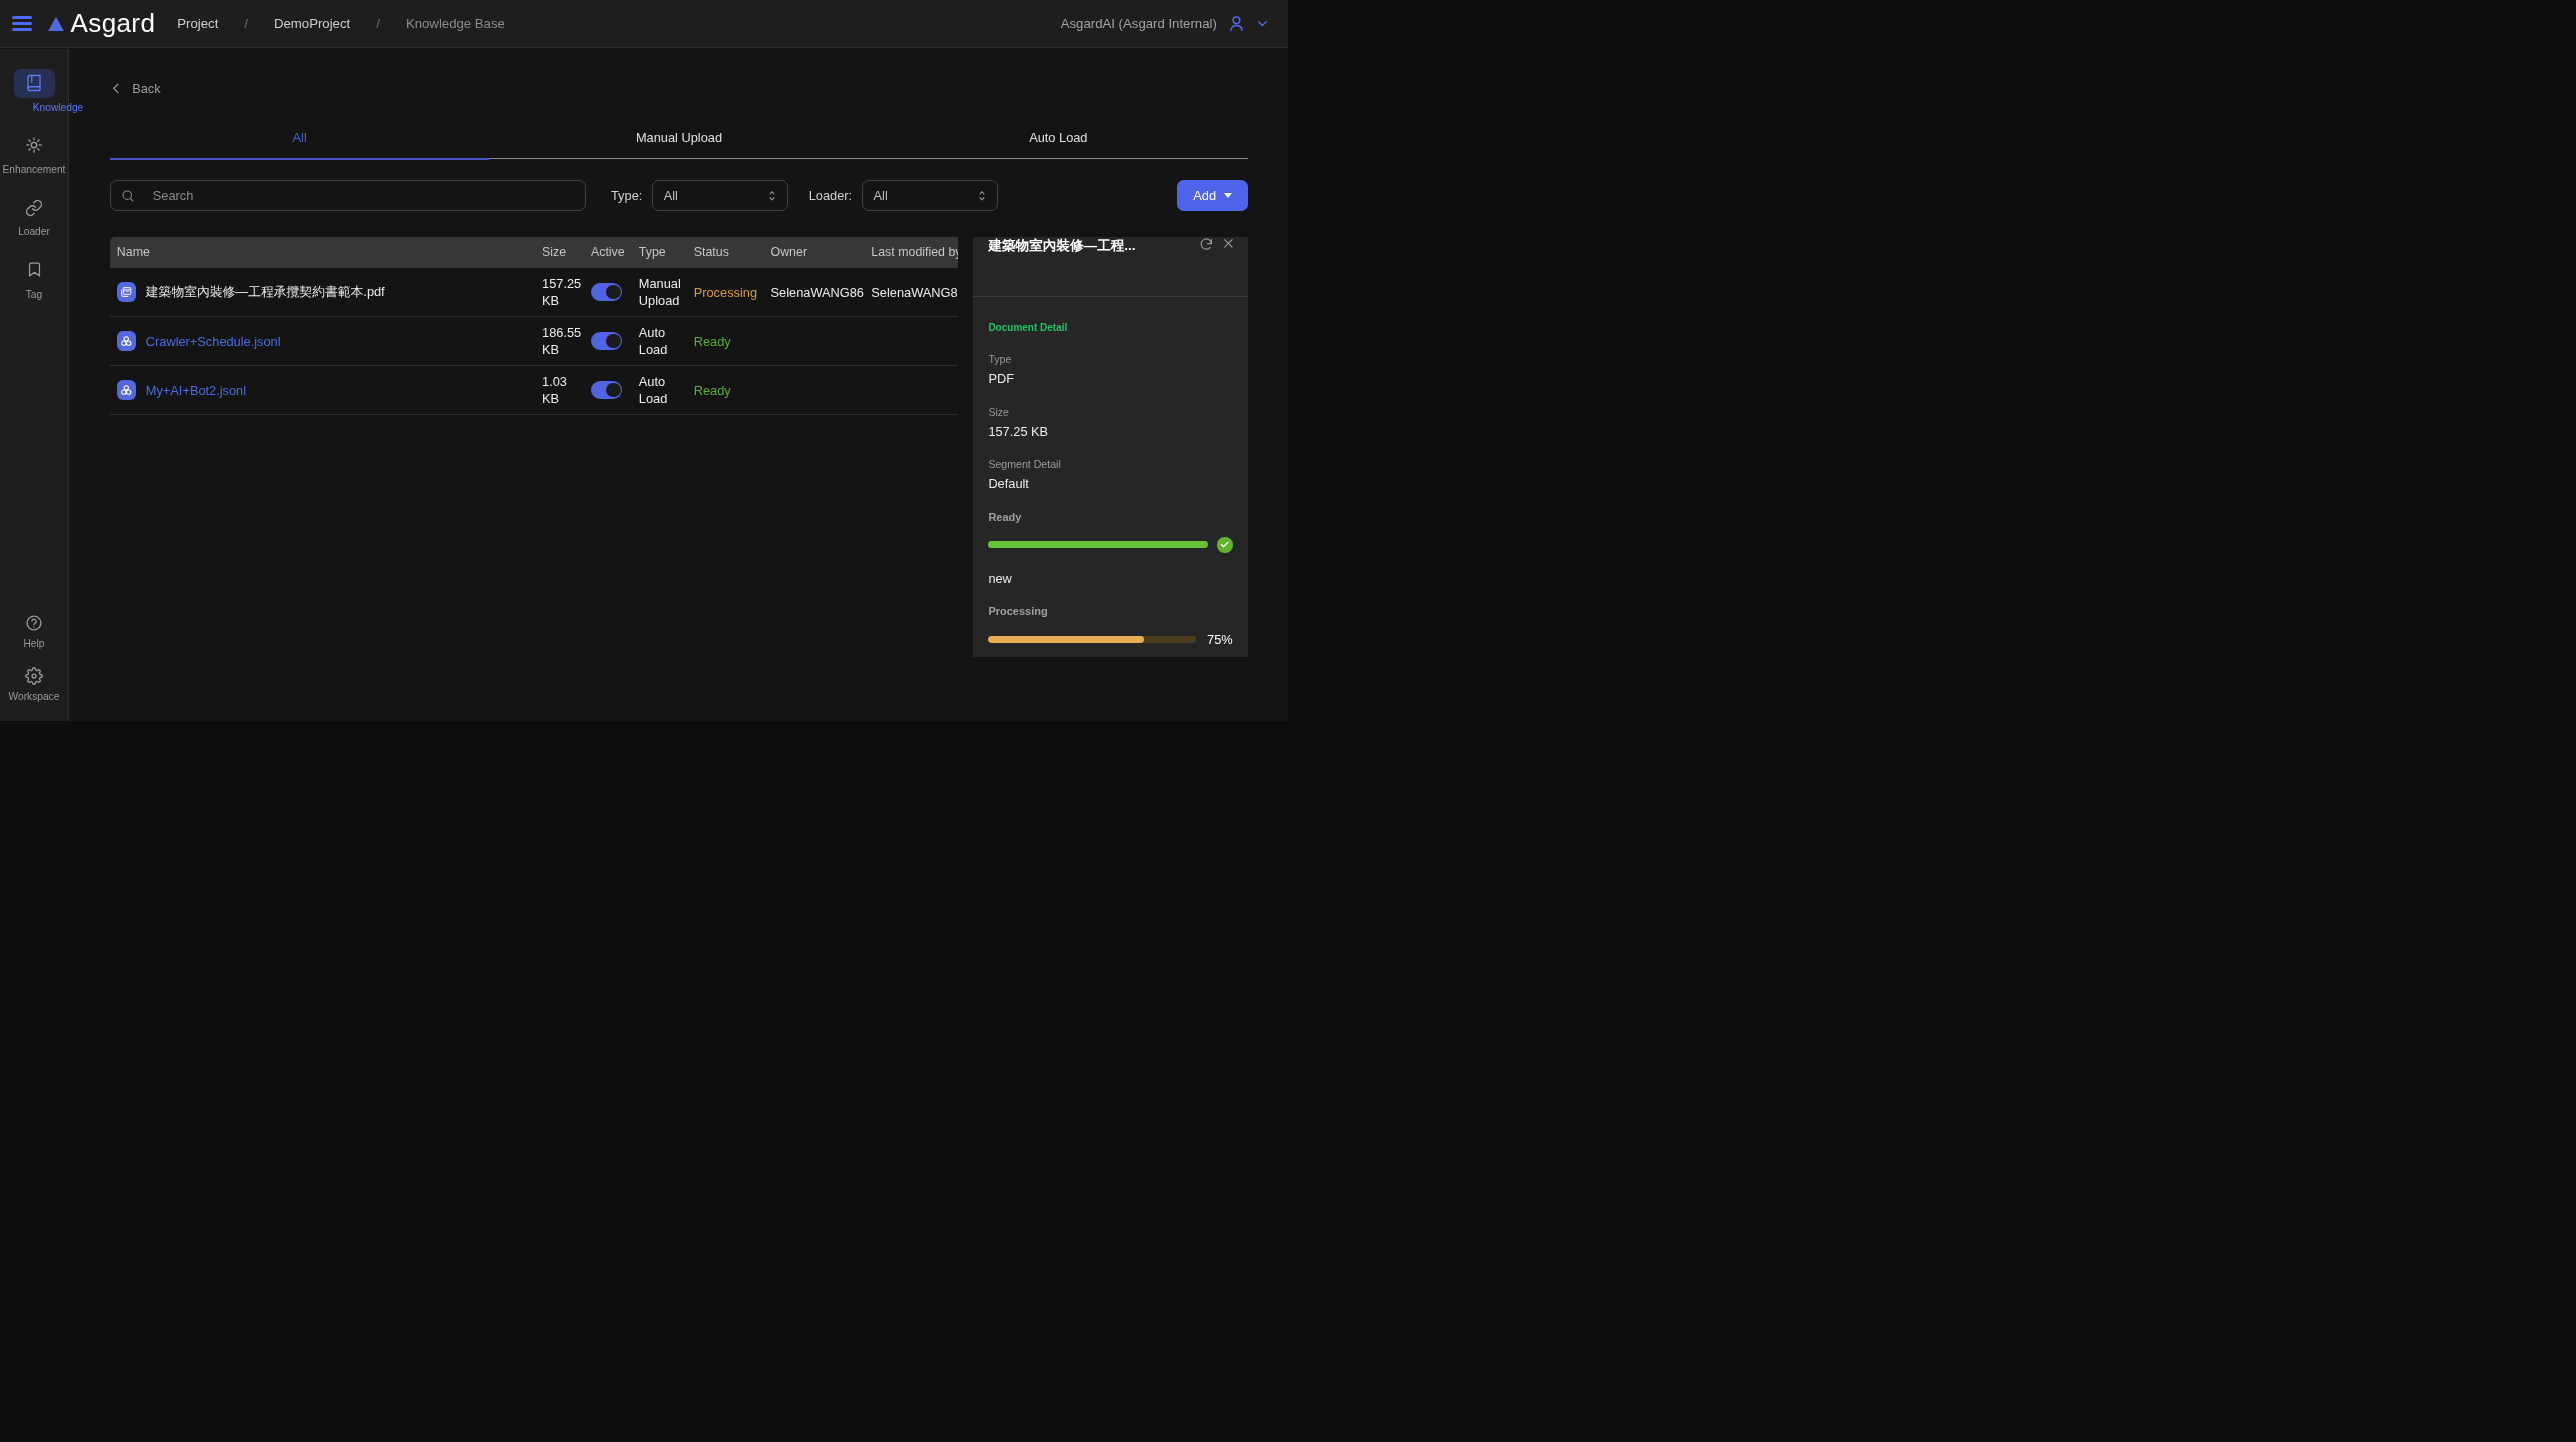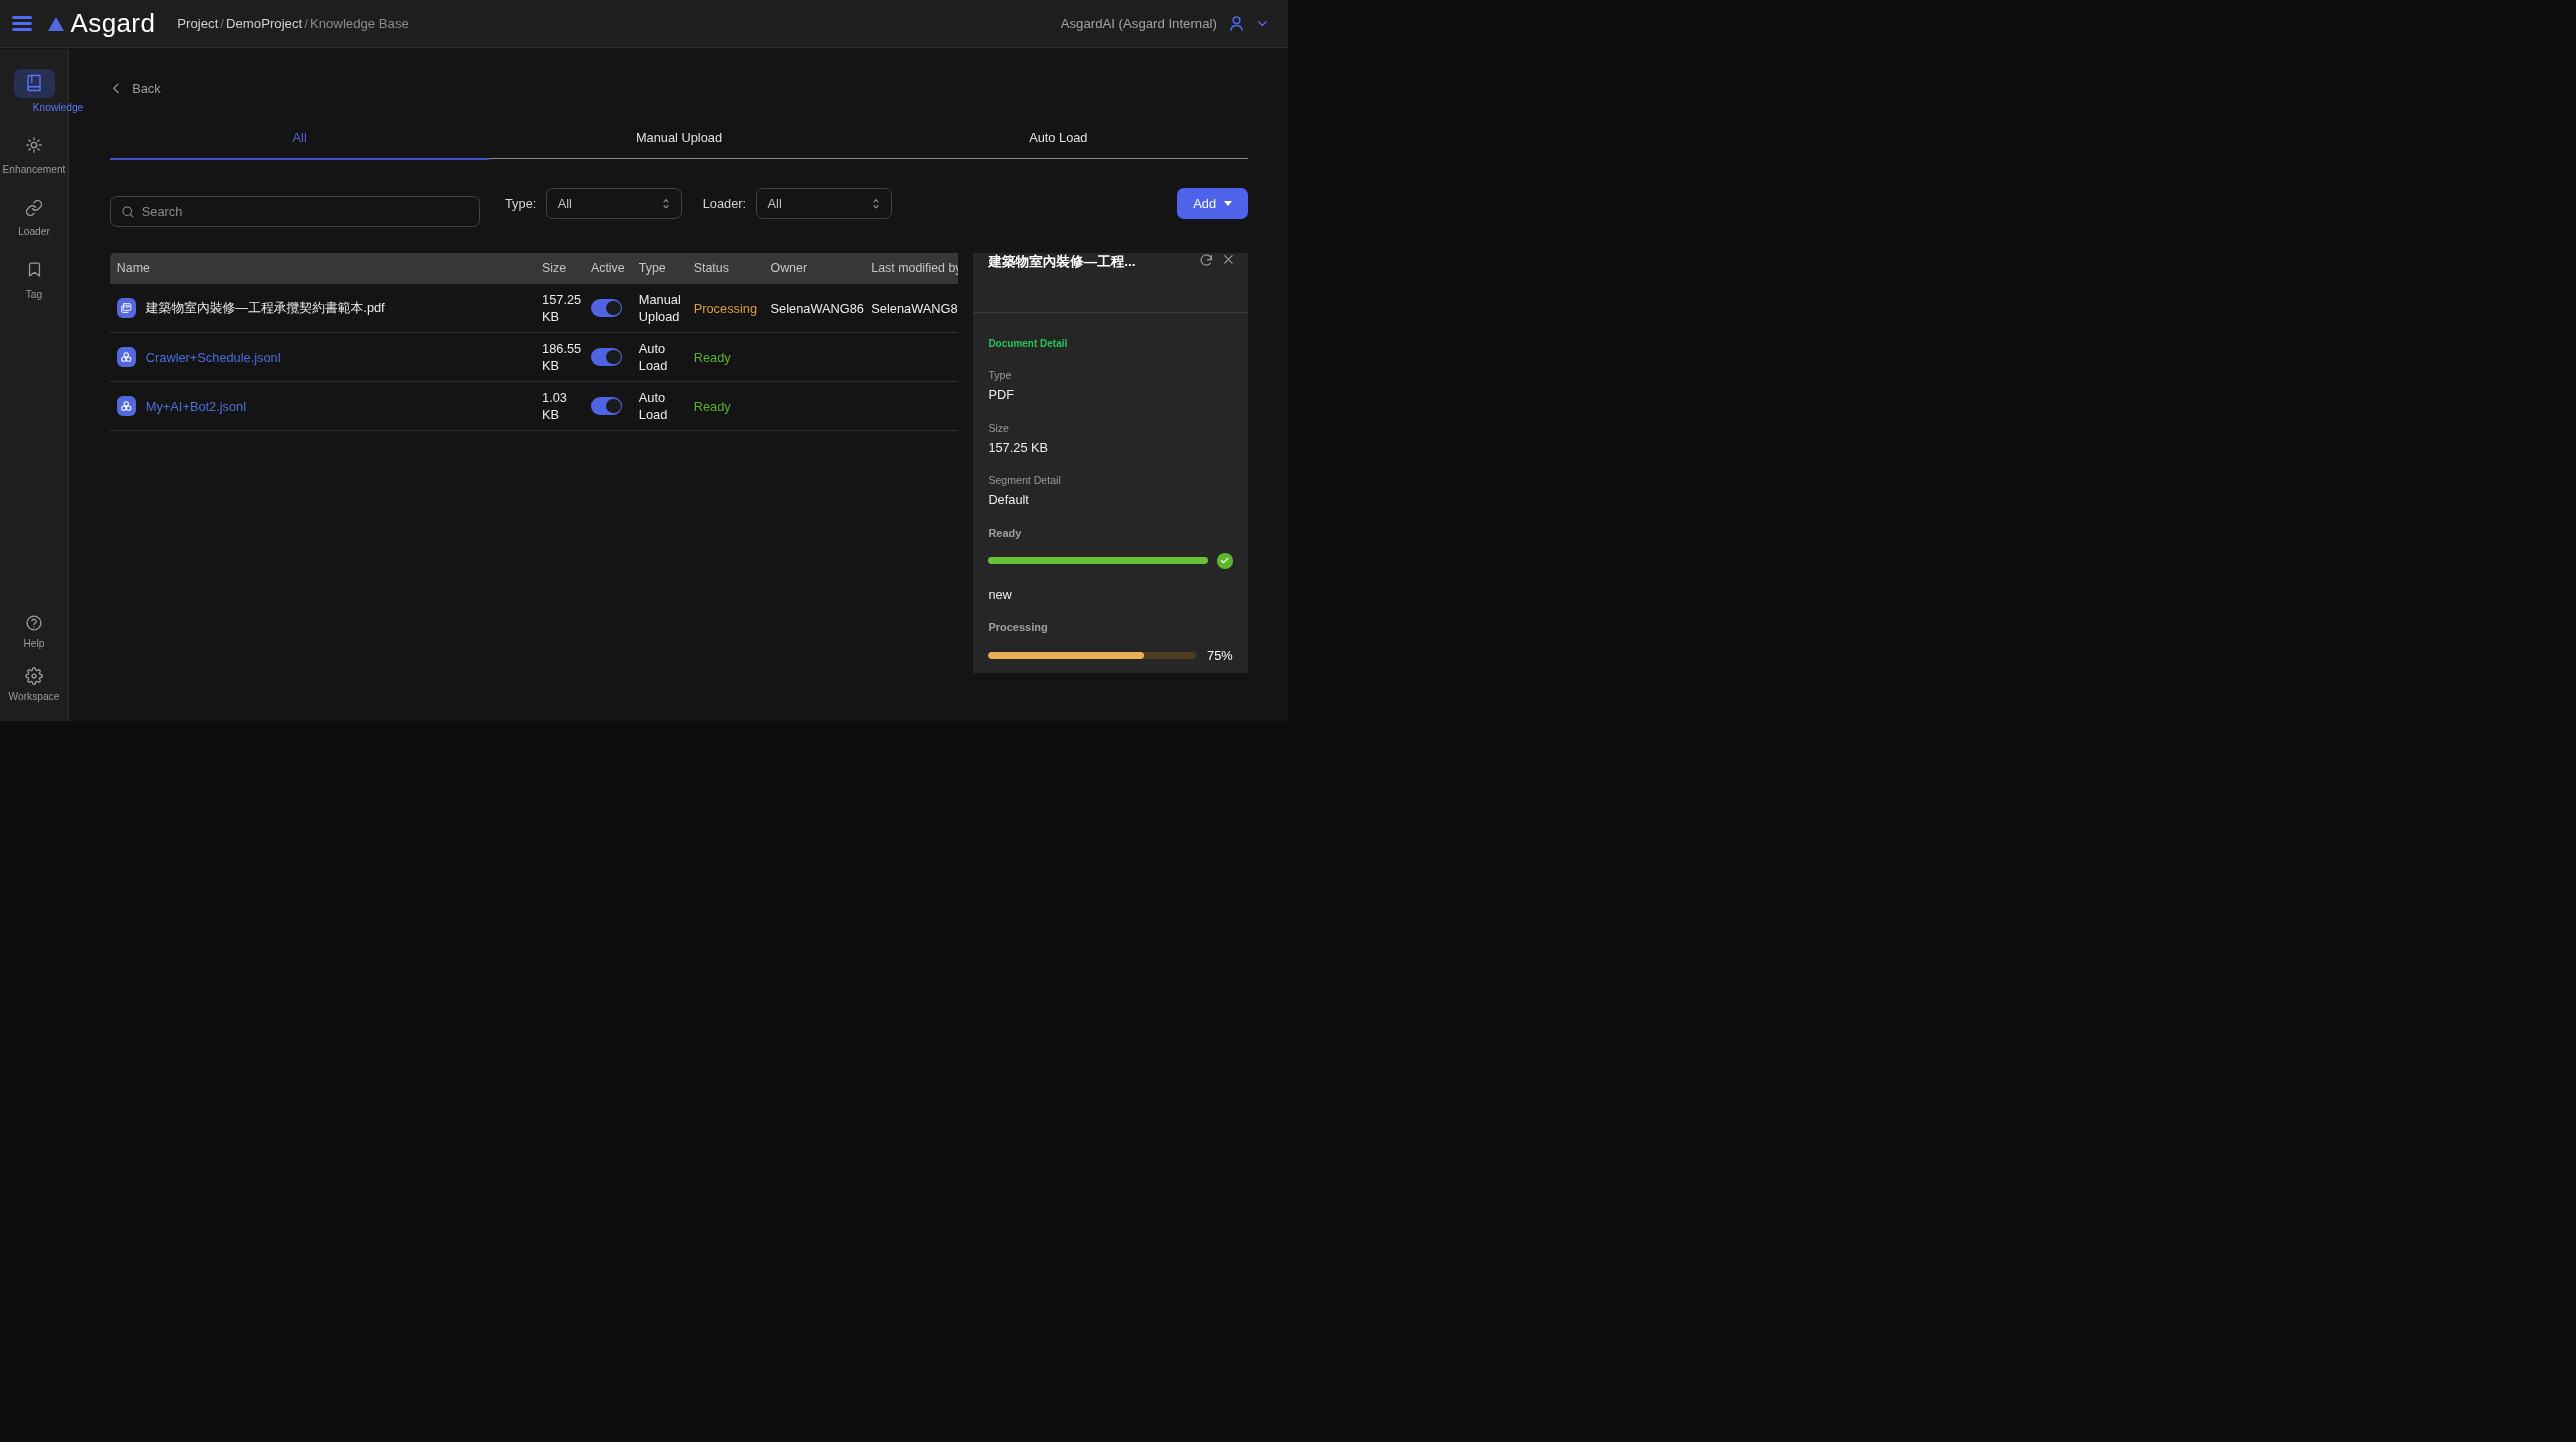--- a/index.html
+++ b/index.html
@@ -6,21 +6,21 @@
   html,body { background:#0d0d0d; }
   body { font-family:"Liberation Sans","DejaVu Sans",sans-serif; }
   .app { position:relative; width:1288px; height:721px; background:#141414; overflow:hidden; color:#e8e8e8; }
 
   
   .navbar { position:absolute; top:0; left:0; right:0; height:48px; background:#1e1e1e; border-bottom:0.9px solid #2d2d2d; display:flex; align-items:center; padding:0 19px 0 12px; }
   .hamburger { width:20.4px; height:14.5px; display:flex; flex-direction:column; justify-content:space-between; cursor:pointer; margin-right:15.3px; }
   .hamburger span { display:block; height:2.6px; border-radius:1.7px; background:#4f6bf5; }
   .logo-tri { width:0; height:0; border-left:8.5px solid transparent; border-right:8.5px solid transparent; border-bottom:14.5px solid #5468e0; margin-right:6.8px; }
   .brand { font-size:26px; font-weight:500; color:#ffffff; letter-spacing:0.4px; margin-right:22px; }
-  .crumbs { display:flex; align-items:center; gap:2px; font-size:13.2px; }
+  .crumbs { display:flex; align-items:center; gap:26px; font-size:13.2px; }
   .crumb { color:#cfcfcf; cursor:pointer; }
   .crumb-sep { color:#707070; }
   .crumb-current { color:#8c8c8c; }
   .nav-right { margin-left:auto; display:flex; align-items:center; gap:10.2px; }
   .account-name { color:#a3a3a3; font-size:13.2px; }
   .icon-stroke { stroke:#9a9a9a; fill:none; stroke-width:1.8; stroke-linecap:round; stroke-linejoin:round; }
   .icon-blue { stroke:#4f68ee; }
 
   
   .sidebar { position:absolute; top:49px; left:0; bottom:0; width:69px; background:#1e1e1e; border-right:0.9px solid #2d2d2d; display:flex; flex-direction:column; align-items:center; padding:19.6px 0 19px; }
@@ -36,21 +36,21 @@
   .main { position:absolute; left:70px; top:49px; right:0; bottom:0; padding:0 40px; }
   .back-row { margin-top:32px; display:flex; align-items:center; gap:9.4px; color:#9c9c9c; font-size:12.8px; cursor:pointer; width:max-content; }
   .page-title { margin-top:23px; font-size:19.6px; font-weight:bold; color:#ffffff; letter-spacing:0.2px; }
 
   .tabs { position:relative; margin-top:25px; display:flex; border-bottom:1.7px solid #8a8a8a; }
   .tab { flex:1; text-align:center; padding:9.4px 0 12.8px; font-size:12.8px; color:#e0e0e0; cursor:pointer; }
   .tab.active { color:#4961d8; }
   .tab-ink { position:absolute; left:0; bottom:-1.7px; width:33.333%; height:1.7px; background:#4353c9; }
 
   .filter-row { margin-top:20.4px; display:flex; align-items:center; }
-  .search-box { width:370px; height:31.5px; border:0.9px solid #424242; border-radius:6.8px; display:flex; align-items:center; padding:0 10.2px; gap:7px;margin-top:16px; }
+  .search-box { width:476px; height:31.5px; border:0.9px solid #424242; border-radius:6.8px; display:flex; align-items:center; padding:0 10.2px; gap:18px; }
   .search-box input { background:transparent; border:none; outline:none; color:#d9d9d9; font-size:12.8px; width:100%; font-family:inherit; }
   .search-box input::placeholder { color:#8c8c8c; }
   .filter-label { font-size:12.8px; color:#d2d2d2; }
   .lbl-type { margin-left:25px; margin-right:9.4px; }
   .lbl-loader { margin-left:21px; margin-right:9.4px; }
   .select { width:136px; height:31.5px; border:0.9px solid #424242; border-radius:6.8px; display:flex; align-items:center; padding:0 8.5px 0 11px; cursor:pointer; }
   .select .sel-value { font-size:12.8px; color:#bfbfbf; flex:1; }
   .add-btn { margin-left:auto; width:71px; height:31.5px; border:none; border-radius:6.8px; background:#4e63e9; color:#fff; font-size:12.8px; font-family:inherit; display:flex; align-items:center; justify-content:center; gap:7.7px; cursor:pointer; }
   .caret-down { width:0; height:0; border-left:4.3px solid transparent; border-right:4.3px solid transparent; border-top:5.1px solid #fff; }
 

